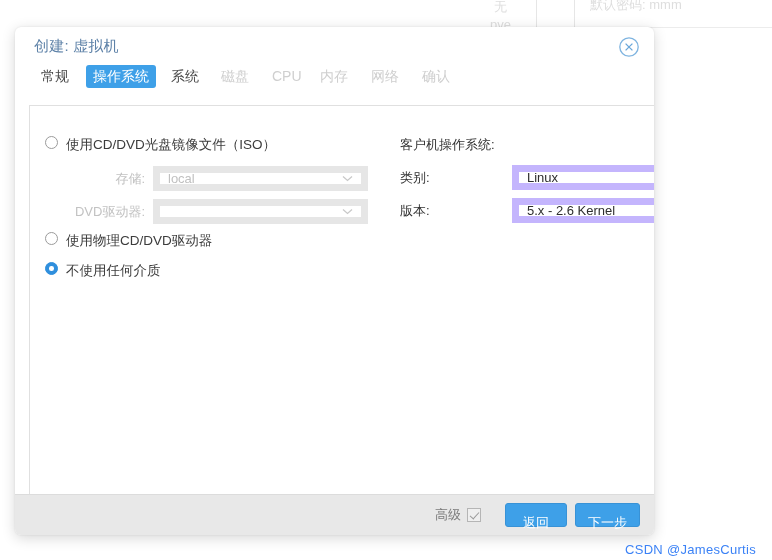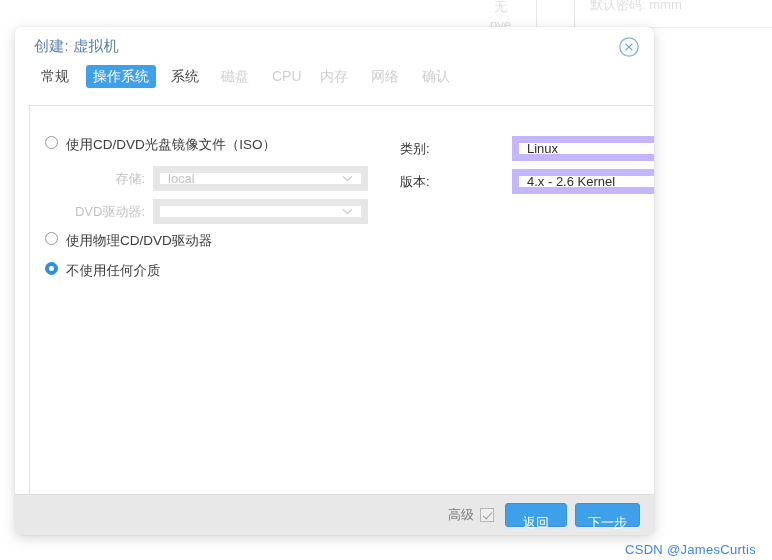--- a/index.html
+++ b/index.html
@@ -236,21 +236,21 @@
   .footer-inner {
     position: absolute;
     right: 14px; top: 0;
     height: 40px;
     display: flex;
     align-items: center;
   }
   .adv-wrap {
     display: flex;
     align-items: center;
-    margin-right: 3px;
+    margin-right: 16px;
     cursor: pointer;
     text-align: center;
   }
   .adv-label {
     font-size: 13px;
     color: #7b7b7b;
     margin-right: 6px;
     white-space: nowrap;
   }
   .checkbox {
@@ -373,37 +373,38 @@
 
         <div class="radio-row">
           <span class="radio checked"></span>
           <span class="radio-label">不使用任何介质</span>
         </div>
 
       </div>
 
       <div class="col-right">
 
+        <div class="section-heading">客户机操作系统:</div>
 
         <div class="field-row">
           <span class="field-label right-lbl">类别:</span>
           <div class="select w-right">
             <span class="select-value">Linux</span>
             <span class="chev">
               <svg width="11" height="7" viewBox="0 0 11 7">
                 <polyline points="1,1.5 5.5,5.5 10,1.5" fill="none" stroke="#9e9e9e" stroke-width="1.3"></polyline>
               </svg>
             </span>
           </div>
         </div>
 
         <div class="field-row">
           <span class="field-label right-lbl">版本:</span>
           <div class="select w-right">
-            <span class="select-value">4.x - 2.6 Kernel</span>
+            <span class="select-value">5.x - 2.6 Kernel</span>
             <span class="chev">
               <svg width="11" height="7" viewBox="0 0 11 7">
                 <polyline points="1,1.5 5.5,5.5 10,1.5" fill="none" stroke="#9e9e9e" stroke-width="1.3"></polyline>
               </svg>
             </span>
           </div>
         </div>
 
       </div>
     </div>

